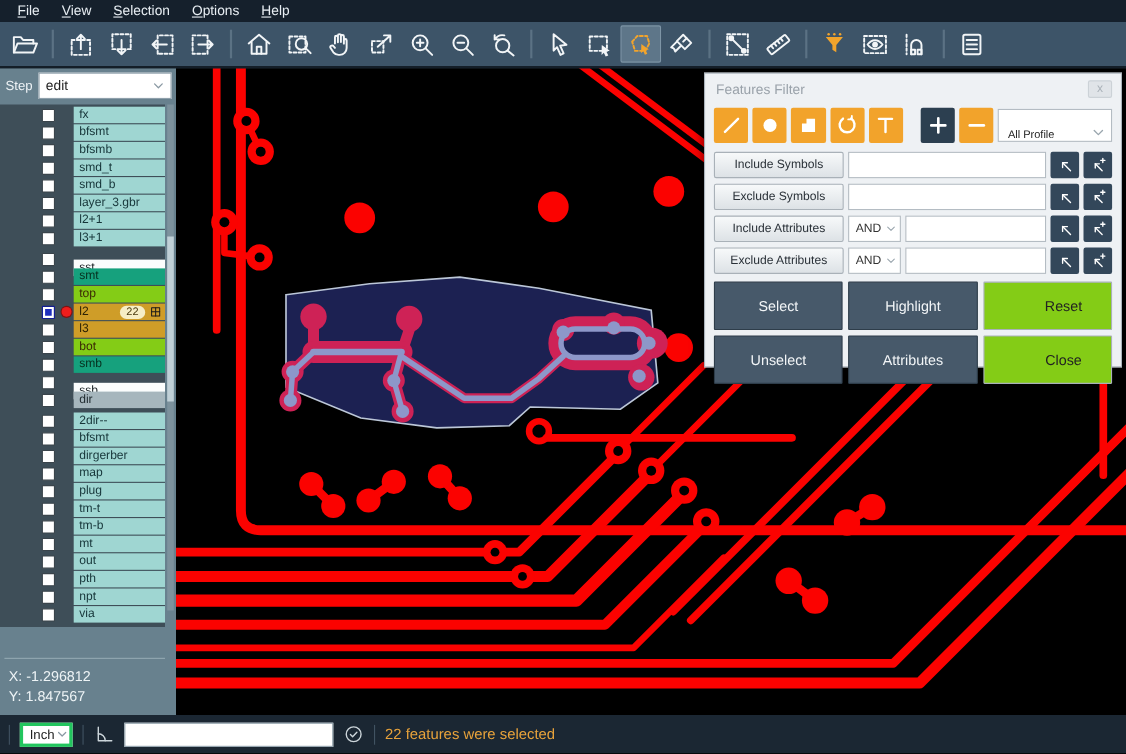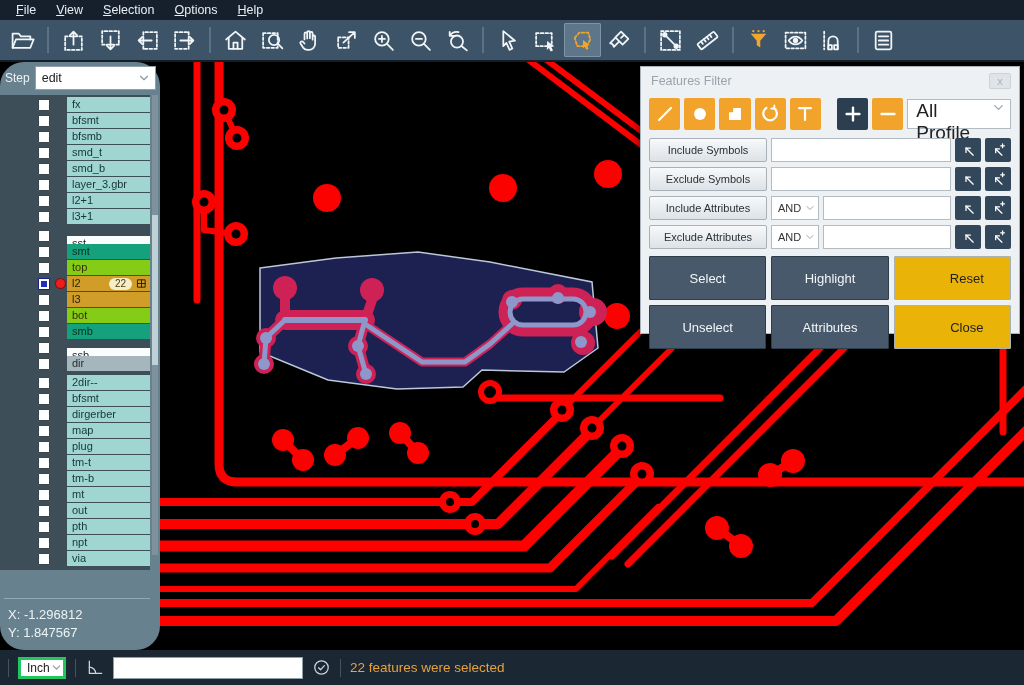--- a/index.html
+++ b/index.html
@@ -19,21 +19,21 @@
     padding-left:4px; z-index:30; }
   .tbtn { width:37px; height:34px; background:transparent; border:none; color:#f2f5f7;
     display:flex; align-items:center; justify-content:center; border-radius:2px; }
   .tbtn svg { width:25px; height:25px; }
   .tbtn.accent { color:#f2a42c; }
   .tbtn.active { background:#5e7689; box-shadow:inset 0 0 0 1px #7e95a6; }
   .tsep { width:2px; height:26px; background:#5b7284; margin:0 6px; }
 
   
   .sidebar { position:absolute; left:0; top:62px; width:160px; height:588px;
-    background:#68818e; z-index:20;border-radius:24px; }
+    background:#68818e; z-index:20; }
   .steprow { height:31px; display:flex; align-items:center; padding:0 4px 0 5px; }
   .steplabel { color:#eef3f6; font-size:12px; margin-right:5px; }
   .stepselect { flex:1; height:24px; background:#fff; border:1px solid #8fa0ab;
     display:flex; align-items:center; padding:0 4px 0 6px; font-size:12.5px; color:#222; }
   .stepselect .chev { margin-left:auto; color:#8a99a3; display:flex; }
   .stepselect .chev svg { width:14px; height:14px; }
   .layerlist { position:absolute; left:0; top:33px; width:150px; background:#3e4e58; padding-top:2px; }
   .lgroup { margin-bottom:4px; }
   .lrow { display:flex; align-items:center; height:15px; margin-bottom:1px;padding-left:34px; }
   .cbzone { width:20px; display:flex; align-items:center; justify-content:center; }
@@ -72,41 +72,41 @@
   .dclose { position:absolute; right:8px; top:6px; width:22px; height:16px; background:#e0e4e8;
     border:1px solid #ccd2d7; color:#aab2b9; font-size:11px; line-height:13px; text-align:center; border-radius:2px; }
   .dtools { display:flex; align-items:center; gap:4px; height:40px; }
   .fbtn { width:32px; height:32px; border:none; border-radius:2px; display:flex;
     align-items:center; justify-content:center; color:#fff; }
   .fbtn svg { width:22px; height:22px; }
   .fbtn.orange { background:#f2a32b; }
   .fbtn.navy { background:#2c3f50; }
   .fbtn.gapbefore { margin-left:12px; }
   .profileselect { margin-left:auto; width:106px; height:30px; background:#fff; border:1px solid #b4bcc3;
-    display:flex; align-items:flex-start; padding:0 4px 0 8px; font-size:19px; color:#222; }
+    display:flex; align-items:flex-end; padding:0 4px 0 8px; font-size:10px; color:#222; }
   .profileselect .chev { margin-left:auto; color:#9aa6ae; display:flex; }
   .profileselect .chev svg { width:15px; height:15px; }
   .drows { margin-top:4px; }
   .drow { display:flex; align-items:center; height:24px; margin-bottom:5px; gap:4px; }
   .dlabel { width:118px; height:24px; background:linear-gradient(#f7f9fa,#dde2e6);
     border:1px solid #a9b1b8; border-radius:2px; font-size:11px; color:#2a3138;
     display:flex; align-items:center; justify-content:center; }
   .andsel { width:48px; height:24px; background:#fff; border:1px solid #b4bcc3; font-size:11px;
     color:#333; display:flex; align-items:center; padding:0 2px 0 6px; }
   .andsel .chev { margin-left:auto; color:#9aa6ae; display:flex; }
   .andsel .chev svg { width:12px; height:12px; }
   .dinput { flex:1; height:24px; border:1px solid #b4bcc3; background:#fff; font-size:12px;
     padding:0 5px; min-width:20px; font-family:"Liberation Sans",sans-serif; }
   .abtn { width:26px; height:24px; background:#33475a; border:none; border-radius:2px;
     color:#fff; display:flex; align-items:center; justify-content:center; }
   .abtn svg { width:15px; height:15px; }
   .dactions { margin-top:7px; display:grid; grid-template-columns:1fr 1fr 1fr; gap:5px; }
   .actbtn { height:44px; font-size:13px; border-radius:1px; font-family:"Liberation Sans",sans-serif; }
   .actbtn.navy { background:#47596a; color:#f2f5f7; border:1px solid #2e3d4a; }
-  .actbtn.light { background:#eab308; color:#222; border:1px solid #a9b1b8;padding-left:29px; }
+  .actbtn.light { background:#84cc16; color:#222; border:1px solid #a9b1b8;padding-left:29px; }
 
   
   .statusbar { position:absolute; left:0; bottom:0; width:1024px; height:35px; background:#1b2733;
     display:flex; align-items:center; padding:0 8px; gap:9px; z-index:30; }
   .ssep { width:1px; height:18px; background:#415362; }
   .unitselect { width:48px; height:22px; background:#fff; border:3px solid #22c55e;
     display:flex; align-items:center; padding:0 2px 0 6px; font-size:12px; color:#222; }
   .unitselect .chev { margin-left:auto; color:#8a99a3; display:flex; }
   .unitselect .chev svg { width:13px; height:13px; }
   .sicon { color:#ccd5da; display:flex; }

